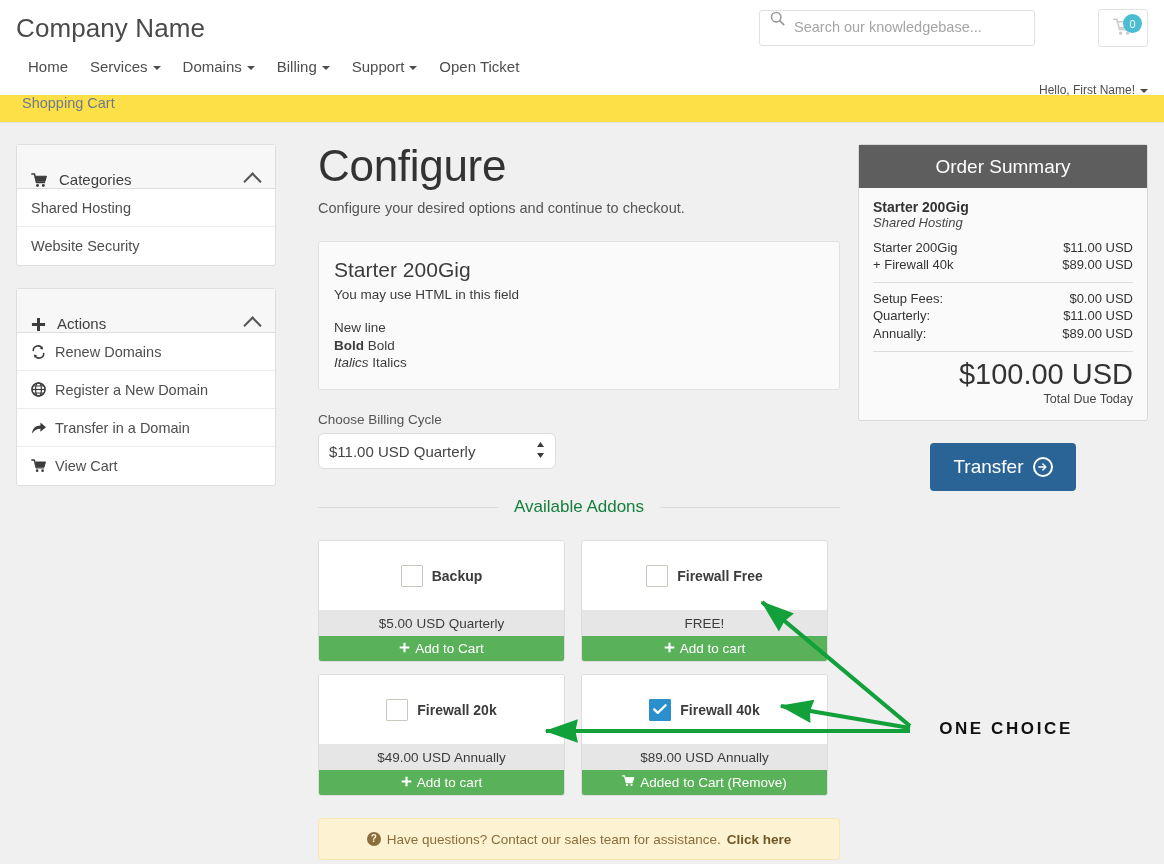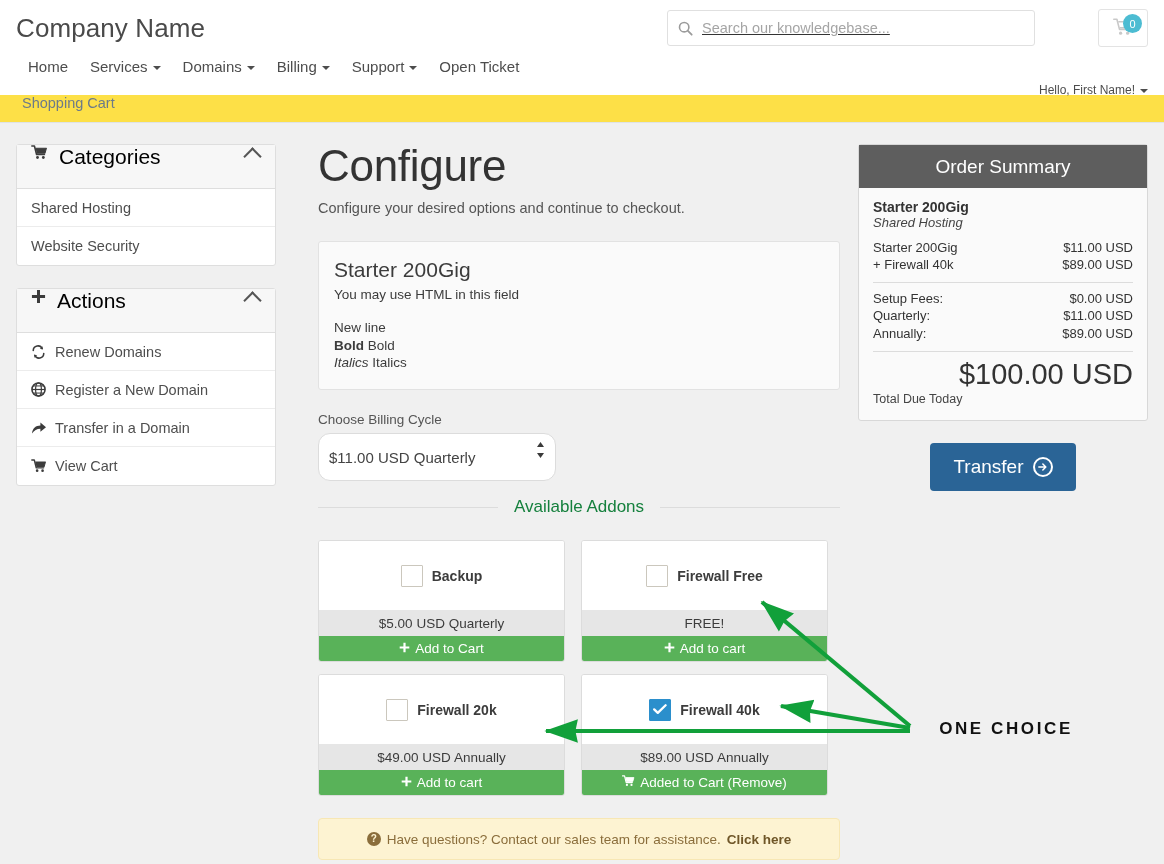--- a/index.html
+++ b/index.html
@@ -24,25 +24,25 @@
     position:absolute;
     left:16px; top:13px;
     font-size:26px;
     color:#4a4a4a;
     font-weight:400;
     letter-spacing:0.1px;
   }
   .search-wrap {
     position:absolute;
     right:129px; top:10px;
-    width:368px; height:36px;
+    width:276px; height:36px;
     border:1px solid #e0e0e0;
     border-radius:3px;
     background:#fff;
-    display:flex; align-items:center;text-decoration:underline;
+    display:flex; align-items:flex-start;
   }
   .search-icon {
     width:34px; display:flex; align-items:center; justify-content:center;
     color:#9b9b9b;
   }
   .search-input {
     border:none; outline:none; background:transparent;
     flex:1; height:32px;
     font-family:"Liberation Sans", sans-serif;
     font-size:14.5px;
@@ -131,24 +131,24 @@
   .panel {
     background:#fff;
     border:1px solid #dedede;
     border-radius:3px;
     margin-bottom:22px;
   }
   .panel-head {
     background:#f7f7f7;
     border-bottom:1px solid #dedede;
     height:44px;
-    display:flex; align-items:flex-start;
+    display:flex; align-items:flex-end;
     padding:0 14px;
-    font-size:21px;
-    color:#000000;
+    font-size:15px;
+    color:#404040;
     cursor:pointer;
   }
   .panel-head .ph-icon { margin-right:11px; font-size:15px; color:#3c3c3c; display:flex; }
   .panel-head .ph-title { flex:1; }
   .chev {
     width:13px; height:13px;
     border-left:2px solid #555;
     border-top:2px solid #555;
     transform:rotate(45deg);
     margin-top:5px;
@@ -205,23 +205,23 @@
     color:#555;
     margin-bottom:6px;
   }
   .select-wrap {
     position:relative;
     width:238px;
     height:36px;
     margin-bottom:28px;
   }
   select.billing-select {
-    width:100%; height:48px;
+    width:100%; height:36px;
     border:1px solid #dcdcdc;
-    border-radius:12px;
+    border-radius:6px;
     background:#fff;
     font-family:"Liberation Sans", sans-serif;
     font-size:15px;
     color:#444;
     padding:0 28px 0 10px;
     -webkit-appearance:none;
     appearance:none;
     outline:none;
     cursor:pointer;
   }
@@ -341,20 +341,21 @@
   .sum-rule { border-top:1px solid #dcdcdc; margin:9px 0 7px 0; }
   .sum-total {
     text-align:right;
     font-size:29px;
     color:#333;
     font-weight:400;
     line-height:1.1;
     margin-top:2px;
   }
   .sum-total-lbl {
+    text-align:right;
     font-size:12.5px;
     color:#444;
     margin-top:1px;
   }
   .continue-btn {
     margin:22px auto 0 auto;
     width:146px; height:48px;
     background:#2a6496;
     color:#fff;
     border:none;

